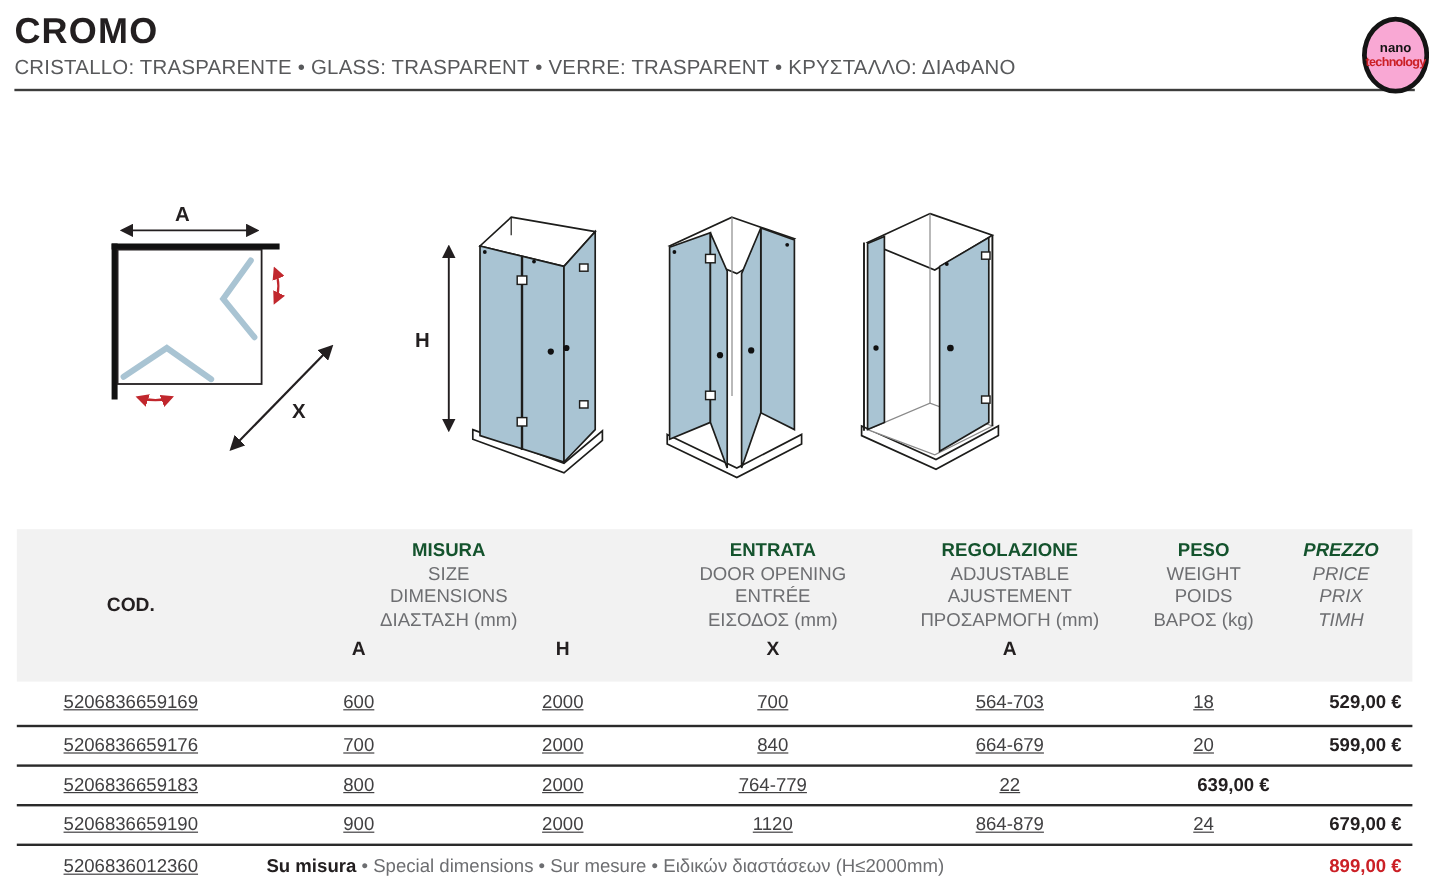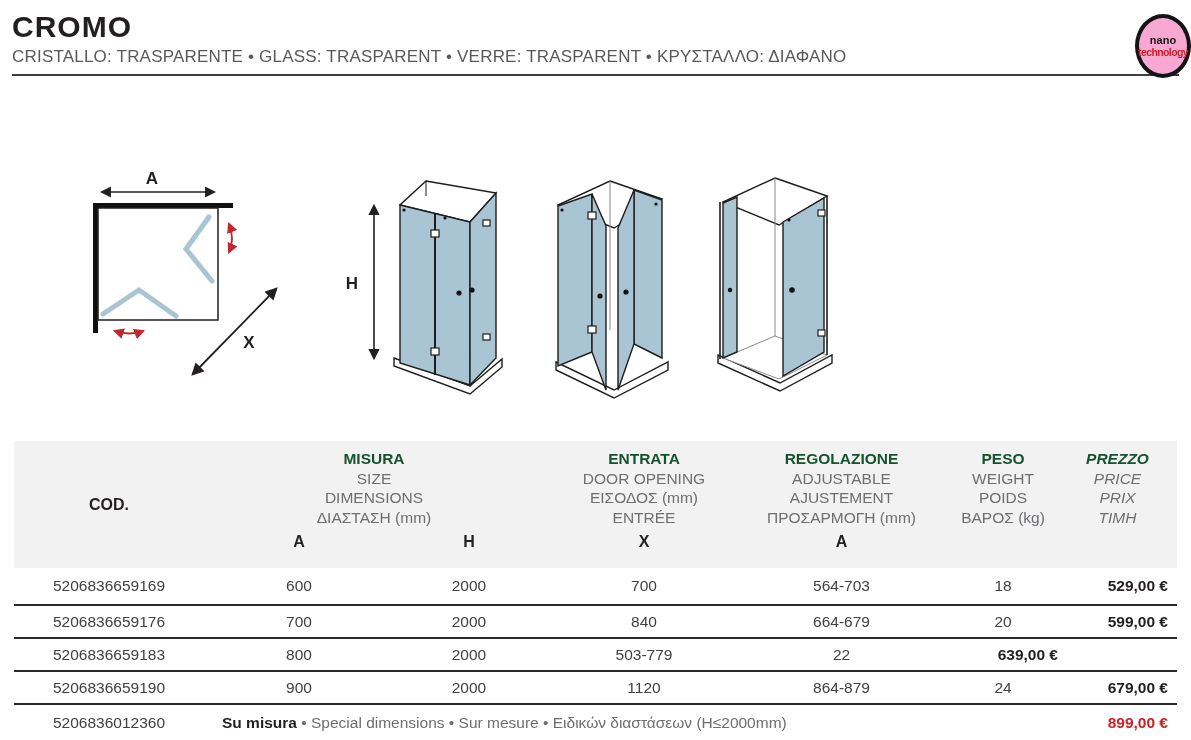--- a/index.html
+++ b/index.html
@@ -35,21 +35,21 @@
   .col-block { padding-top:8px; text-align:center; line-height:19.5px; font-size:15.5px; }
   .col-block .b { font-weight:bold; color:#14532d; display:block; }
   .col-block .g { color:#6d6e71; display:block; }
   .span-mis { grid-column:2/4; }
   .price-block { text-align:center; padding-right:9px;font-style:italic; }
   .subhead { grid-row:2; display:flex; justify-content:center; align-items:flex-start;
              padding-top:6px; font-size:16px; font-weight:bold; color:#231f20; }
 
   .trow { height:33px; align-items:center; font-size:15.5px; color:#414042; border-top:2px solid #2a2a2a; }
   .trow.first { border-top:none; height:36px; }
-  .trow .c { text-align:center; }
+  .trow .c { text-align:center;text-decoration:underline; }
   .trow .price { text-align:right; padding-right:9px; font-weight:bold; color:#231f20; }
   .trow.special { height:38px; }
   .trow.special .desc { grid-column:2/7; text-align:left; padding-left:18px; color:#6d6e71; }
   .trow.special .desc .b { font-weight:bold; color:#231f20; }
   .trow.special .price { color:#cb2026; }
 </style>
 </head>
 <body>
 
 <div class="page">
@@ -160,22 +160,22 @@
       <div class="col-block span-mis">
         <span class="b">MISURA</span>
         <span class="g">SIZE</span>
         <span class="g">DIMENSIONS</span>
         <span class="g">ΔΙΑΣΤΑΣΗ (mm)</span>
       </div>
 
       <div class="col-block" style="grid-column:4">
         <span class="b">ENTRATA</span>
         <span class="g">DOOR OPENING</span>
+        <span class="g">ENTRÉE</span>
         <span class="g">ΕΙΣΟΔΟΣ (mm)</span>
-        <span class="g">ENTRÉE</span>
       </div>
 
       <div class="col-block" style="grid-column:5">
         <span class="b">REGOLAZIONE</span>
         <span class="g">ADJUSTABLE</span>
         <span class="g">AJUSTEMENT</span>
         <span class="g">ΠΡΟΣΑΡΜΟΓΗ (mm)</span>
       </div>
 
       <div class="col-block" style="grid-column:6">
@@ -215,21 +215,21 @@
       <div class="c">840</div>
       <div class="c">664-679</div>
       <div class="c">20</div>
       <div class="price">599,00 €</div>
     </div>
 
     <div class="trow grid-cols">
       <div class="c">5206836659183</div>
       <div class="c">800</div>
       <div class="c">2000</div>
-      <div class="c">503-779</div>
+      <div class="c">764-779</div>
       <div class="c">22</div>
       <div class="price">639,00 €</div>
     </div>
 
     <div class="trow grid-cols">
       <div class="c">5206836659190</div>
       <div class="c">900</div>
       <div class="c">2000</div>
       <div class="c">1120</div>
       <div class="c">864-879</div>

